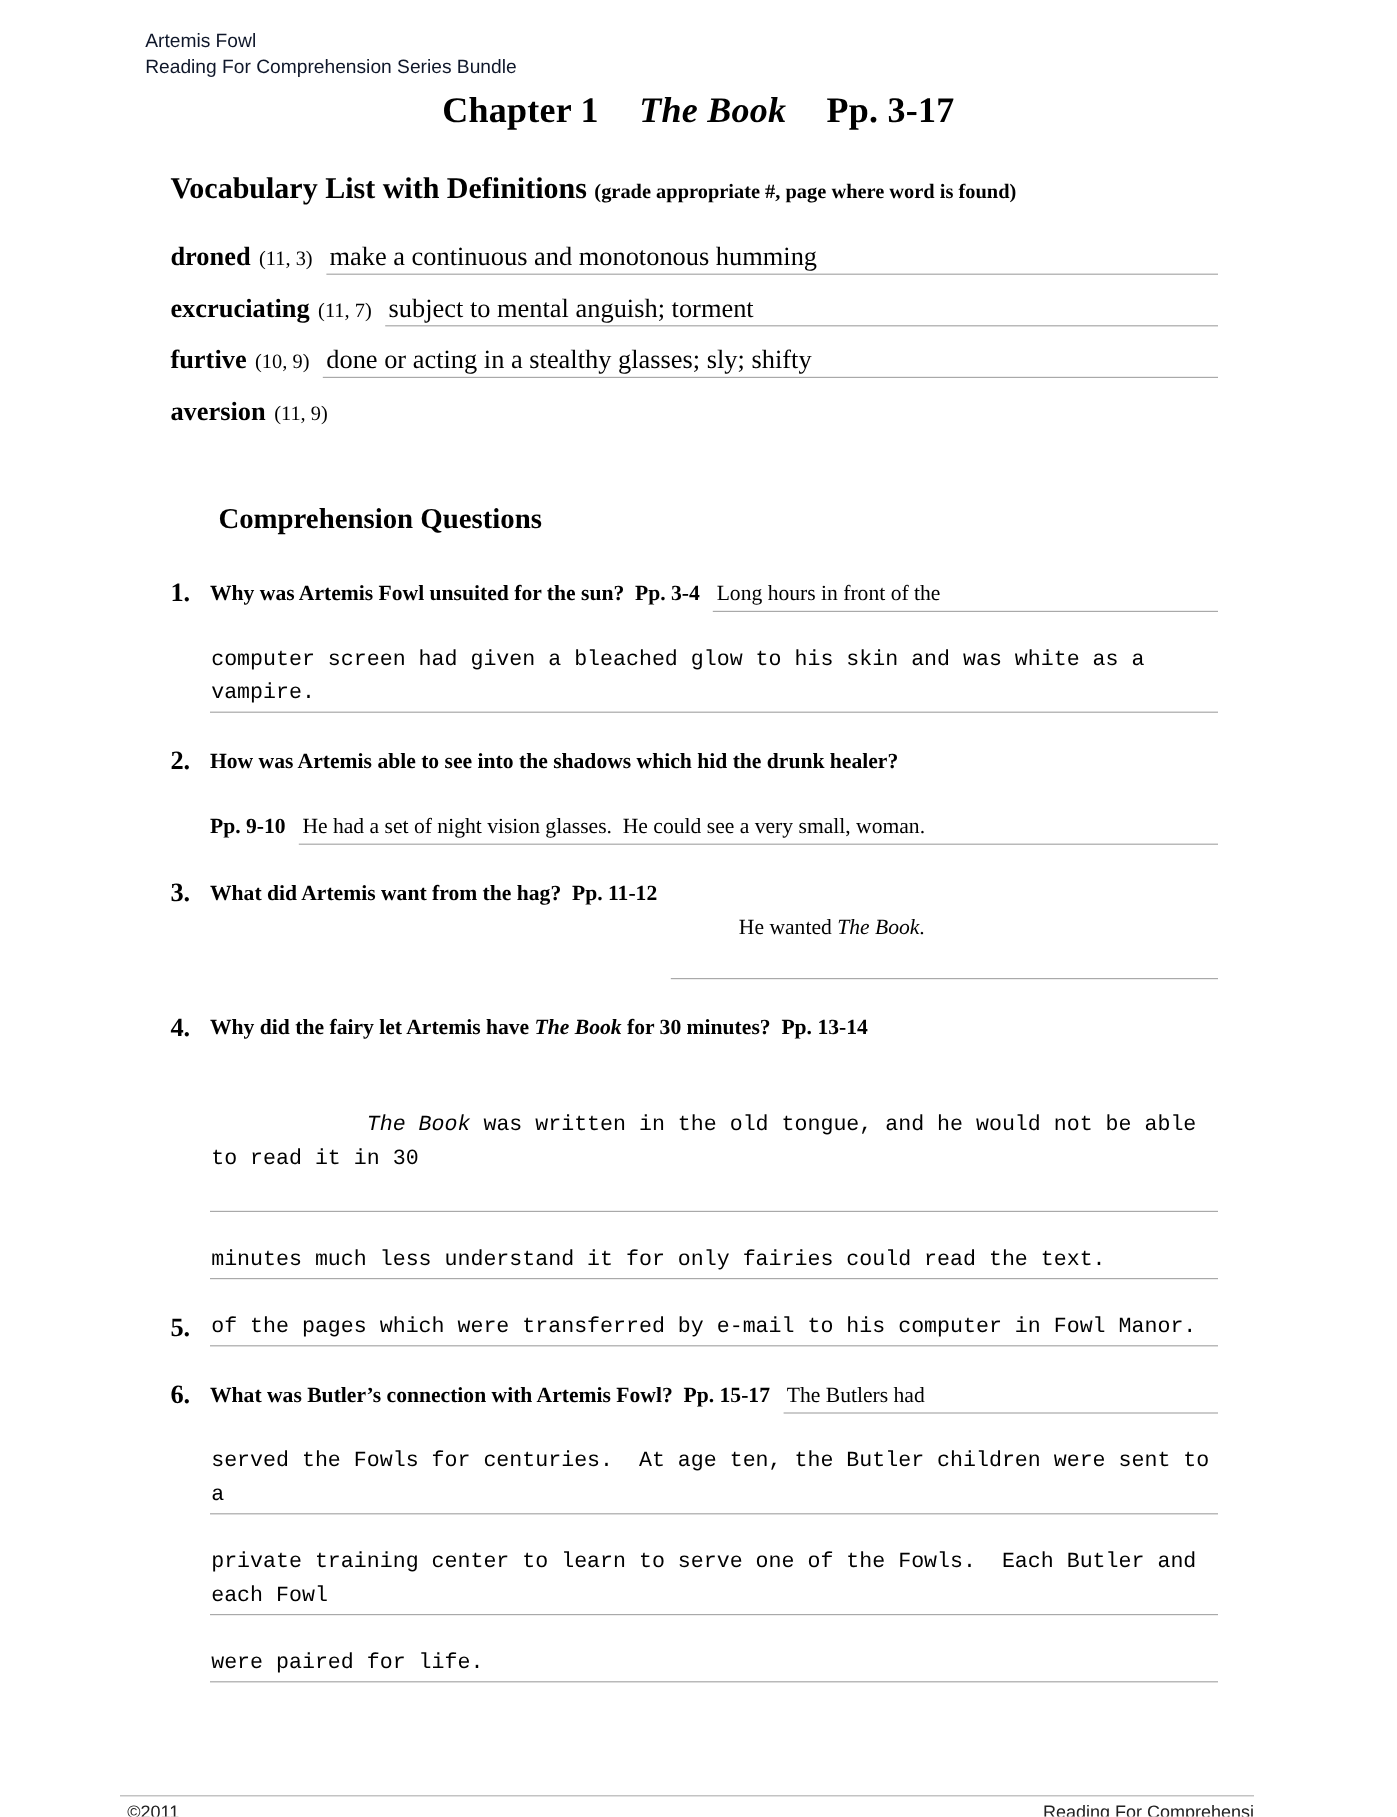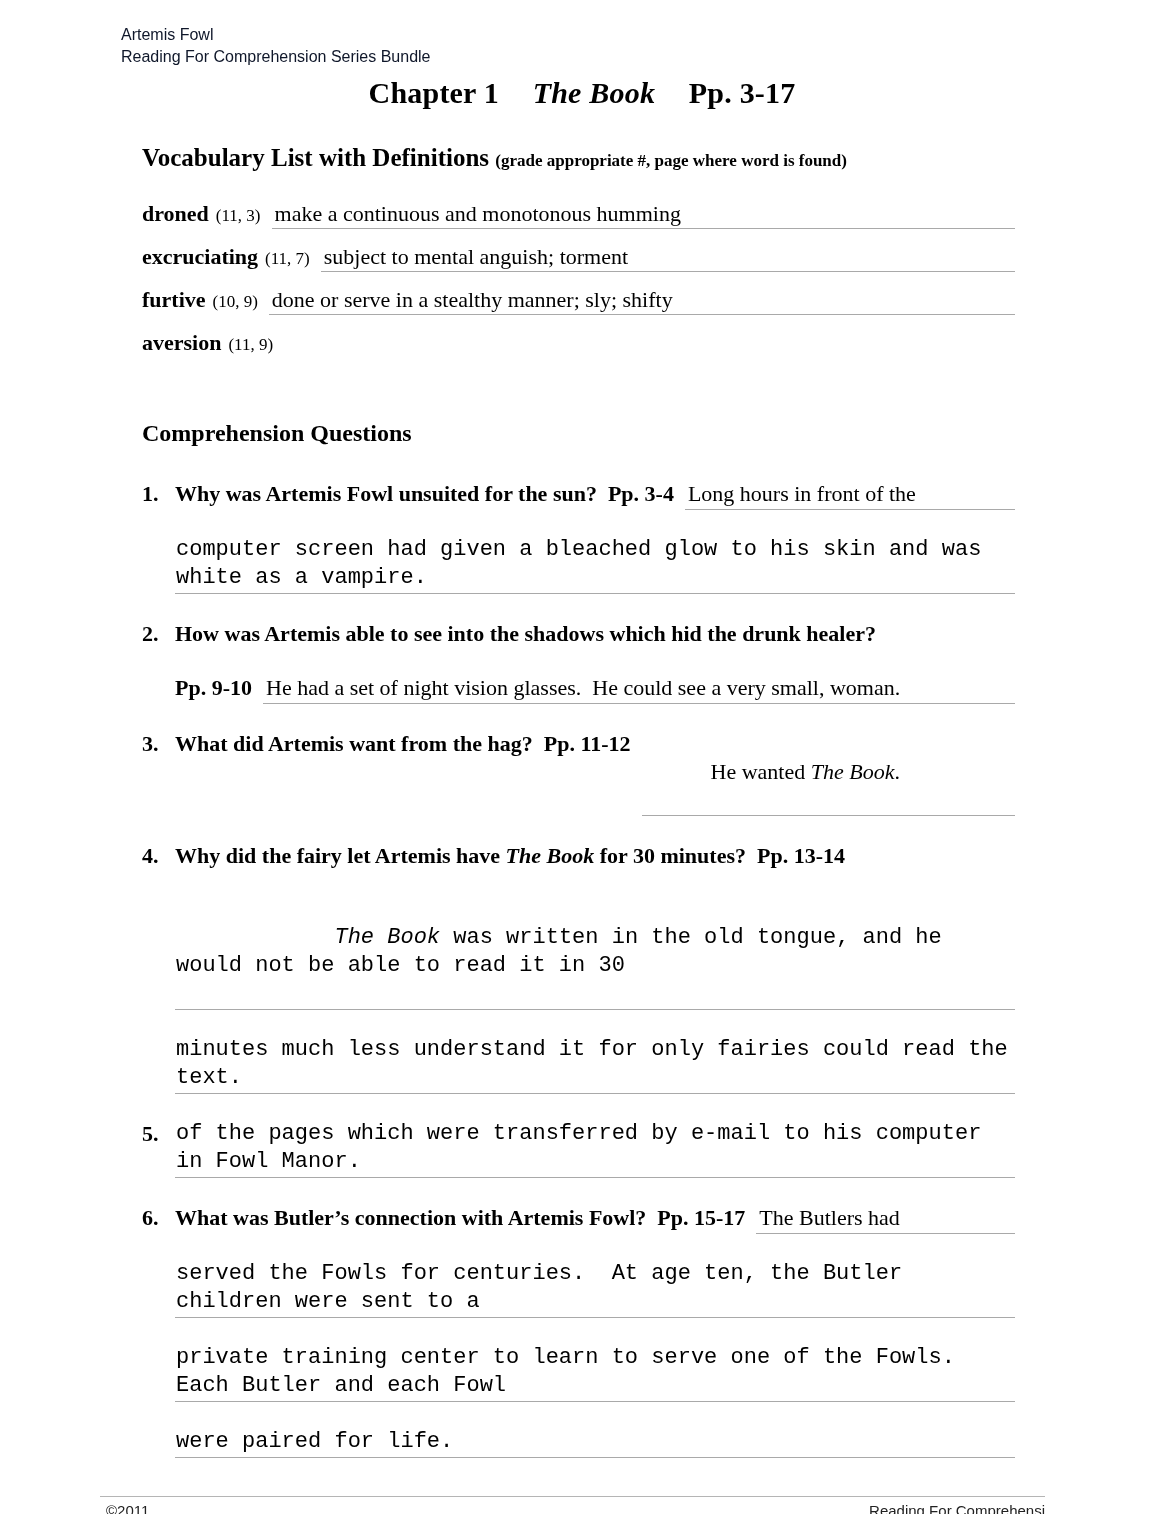--- a/index.html
+++ b/index.html
@@ -52,35 +52,35 @@
     flex:1;
     border-bottom:1px solid #a9a9a9;
     margin-left:11px;
     padding:0 2px 1px 3px;
     white-space:pre-wrap;
     min-width:0;
   }
   .ans span { white-space:pre-wrap; }
   .qline > .ans.full { margin-left:0; padding-left:1px;font-family:Liberation Mono, monospace; }
 
-  .cq-heading { margin-top:62px; font-size:24px; font-weight:bold; }
+  .cq-heading { margin-top:62px; font-size:24px; font-weight:bold;margin-left:40px; }
 
   .questions { margin-top:33px; }
   .qblock { position:relative; padding-left:33px; margin-bottom:5px; }
   .qnum {
     position:absolute;
     left:0; top:0;
     font-size:22px;
     font-weight:bold;
     line-height:28px;
   }
   .qline {
     display:flex;
     align-items:baseline;
-    font-size:22px;
+    font-size:18px;
     line-height:28px;
     margin-bottom:26px;
   }
   .qtext { font-weight:bold; white-space:pre-wrap; }
 
   .footer-rule {
     position:absolute;
     top:1496px;
     left:100px;
     width:945px;
@@ -127,21 +127,21 @@
         <div class="ans">make a continuous and monotonous humming</div>
       </div>
       <div class="vline">
         <span class="vword">excruciating</span>
         <span class="vref">(11, 7)</span>
         <div class="ans">subject to mental anguish; torment</div>
       </div>
       <div class="vline">
         <span class="vword">furtive</span>
         <span class="vref">(10, 9)</span>
-        <div class="ans">done or serve in a stealthy manner; sly; shifty</div>
+        <div class="ans">done or acting in a stealthy glasses; sly; shifty</div>
       </div>
       <div class="vline">
         <span class="vword">aversion</span>
         <span class="vref">(11, 9)</span>
       </div>
     </div>
 
     <h2 class="cq-heading">Comprehension Questions</h2>
 
     <div class="questions">

